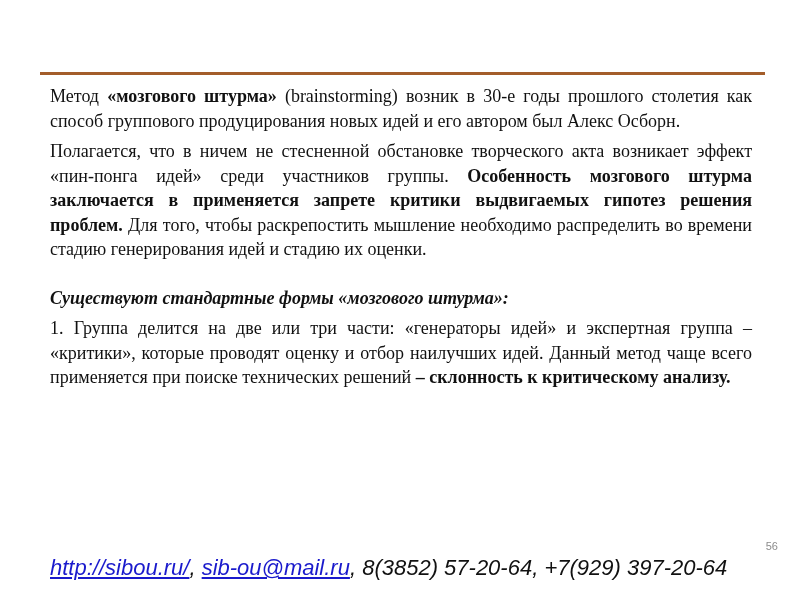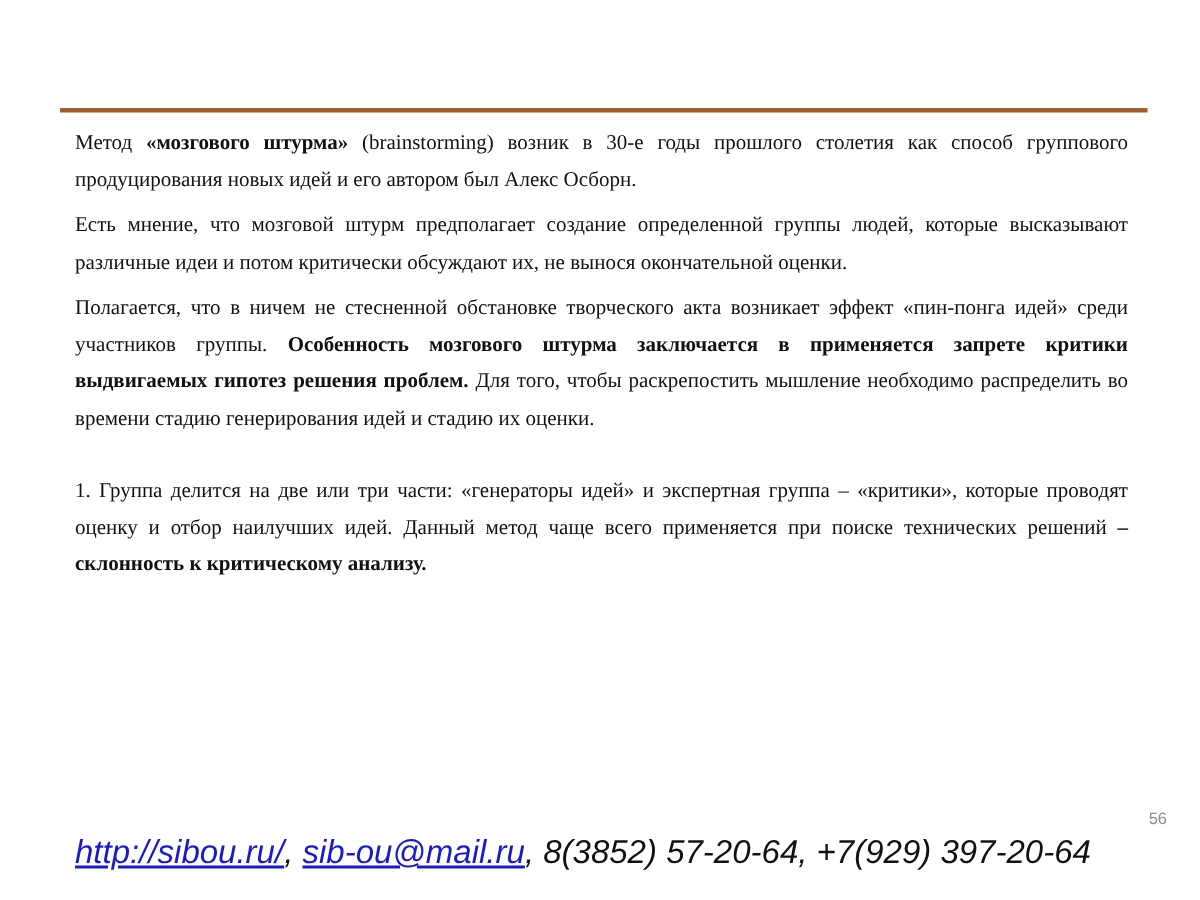--- a/index.html
+++ b/index.html
@@ -8,21 +8,21 @@
     position: relative; overflow: hidden;
     font-family: "Liberation Serif", "DejaVu Serif", serif;
     color: #111;
   }
   .rule {
     position: absolute; left: 40px; top: 72px; width: 725px; height: 3px;
     background: #a35d2a;
   }
   .content {
     position: absolute; left: 50px; top: 84px; width: 702px;
-    font-size: 14px; line-height: 24.5px;
+    font-size: 18px; line-height: 24.5px;
   }
   .para { margin: 0 0 6px 0; text-align: justify; }
   .spacer { height: 18px; }
   .heading { margin: 0 0 6px 0; font-weight: bold; font-style: italic; }
   b { font-weight: bold; }
   .footer {
     position: absolute; left: 50px; top: 555px;
     font-family: "Liberation Sans", "DejaVu Sans", sans-serif;
     font-style: italic; font-size: 22px; color: #111;
   }
@@ -36,26 +36,24 @@
 </head>
 <body>
 
 <div class="rule"></div>
 
 <div class="content">
   <p class="para">
     <span>Метод </span><b>«мозгового штурма»</b><span> (brainstorming) возник в 30-е годы прошлого столетия как способ группового продуцирования новых идей и его автором был Алекс Осборн.</span>
   </p>
   <p class="para">
-    <span>Есть мнение, что мозговой штурм предполагает создание определенной группы людей, которые высказывают различные идеи и потом критически обсуждают их, не вынося окончательной оценки.</span>
-  </p>
-  <p class="para">
     <span>Полагается, что в ничем не стесненной обстановке творческого акта возникает эффект «пин-понга идей» среди участников группы. </span><b>Особенность мозгового штурма заключается в применяется запрете критики выдвигаемых гипотез решения проблем.</b><span> Для того, чтобы раскрепостить мышление необходимо распределить во времени стадию генерирования идей и стадию их оценки.</span>
   </p>
   <div class="spacer"></div>
+  <p class="heading">Существуют стандартные формы «мозгового штурма»:</p>
   <p class="para">
     <span>1. Группа делится на две или три части: «генераторы идей» и экспертная группа – «критики», которые проводят оценку и отбор наилучших идей. Данный метод чаще всего применяется при поиске технических решений </span><b>– склонность к критическому анализу.</b>
   </p>
 </div>
 
 <div class="footer">
   <a href="#">http://sibou.ru/</a><span>, </span><a href="#">sib-ou@mail.ru</a><span>, 8(3852) 57-20-64, +7(929) 397-20-64</span>
 </div>
 
 <div class="page-num">56</div>

